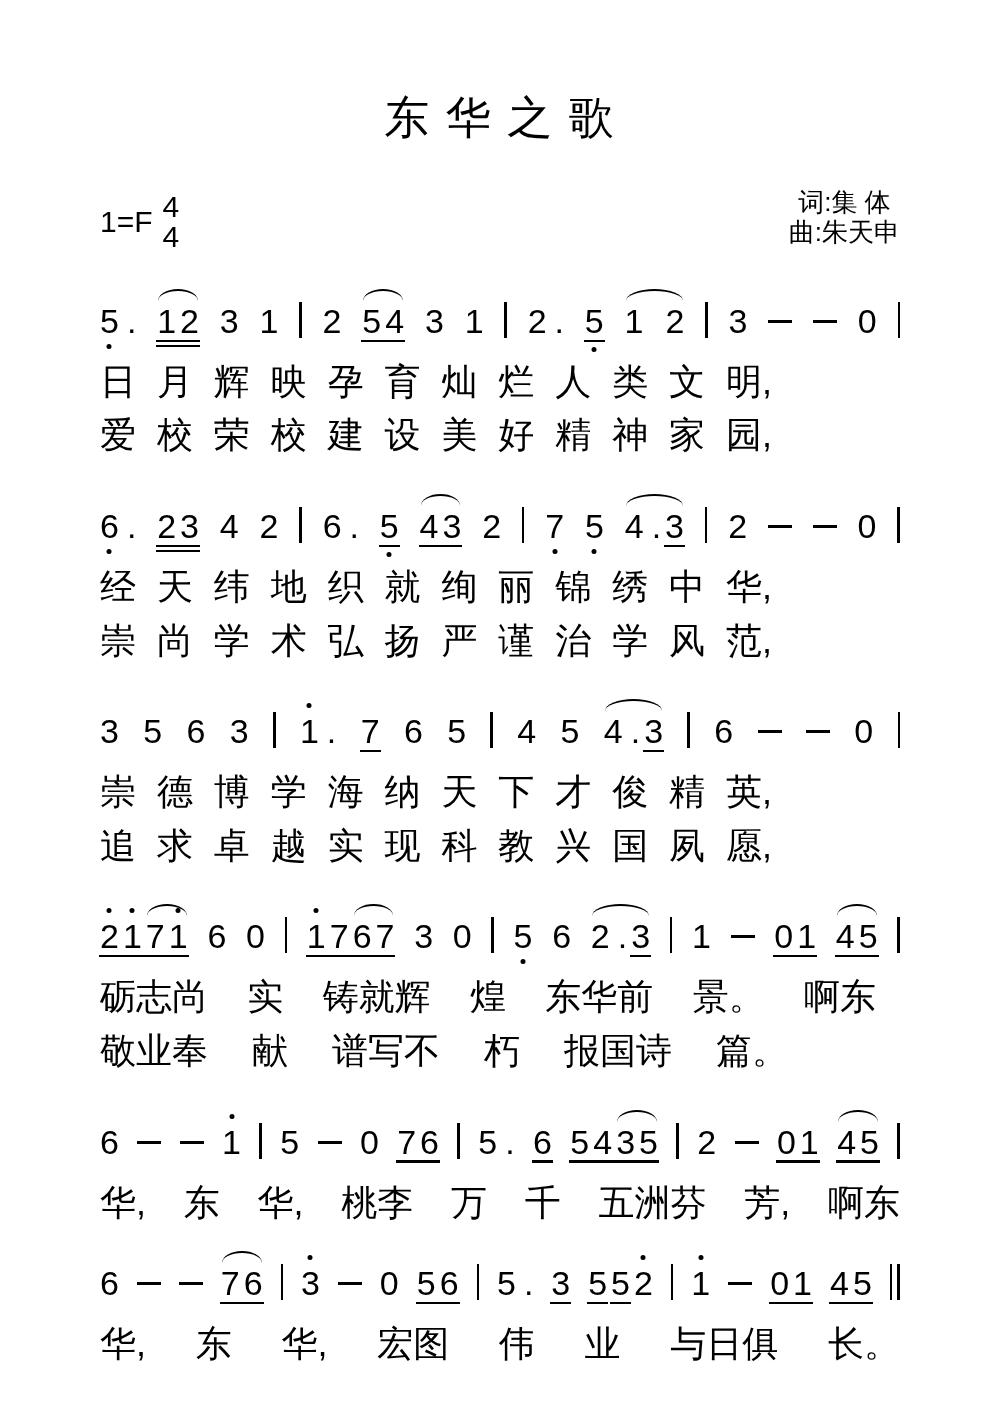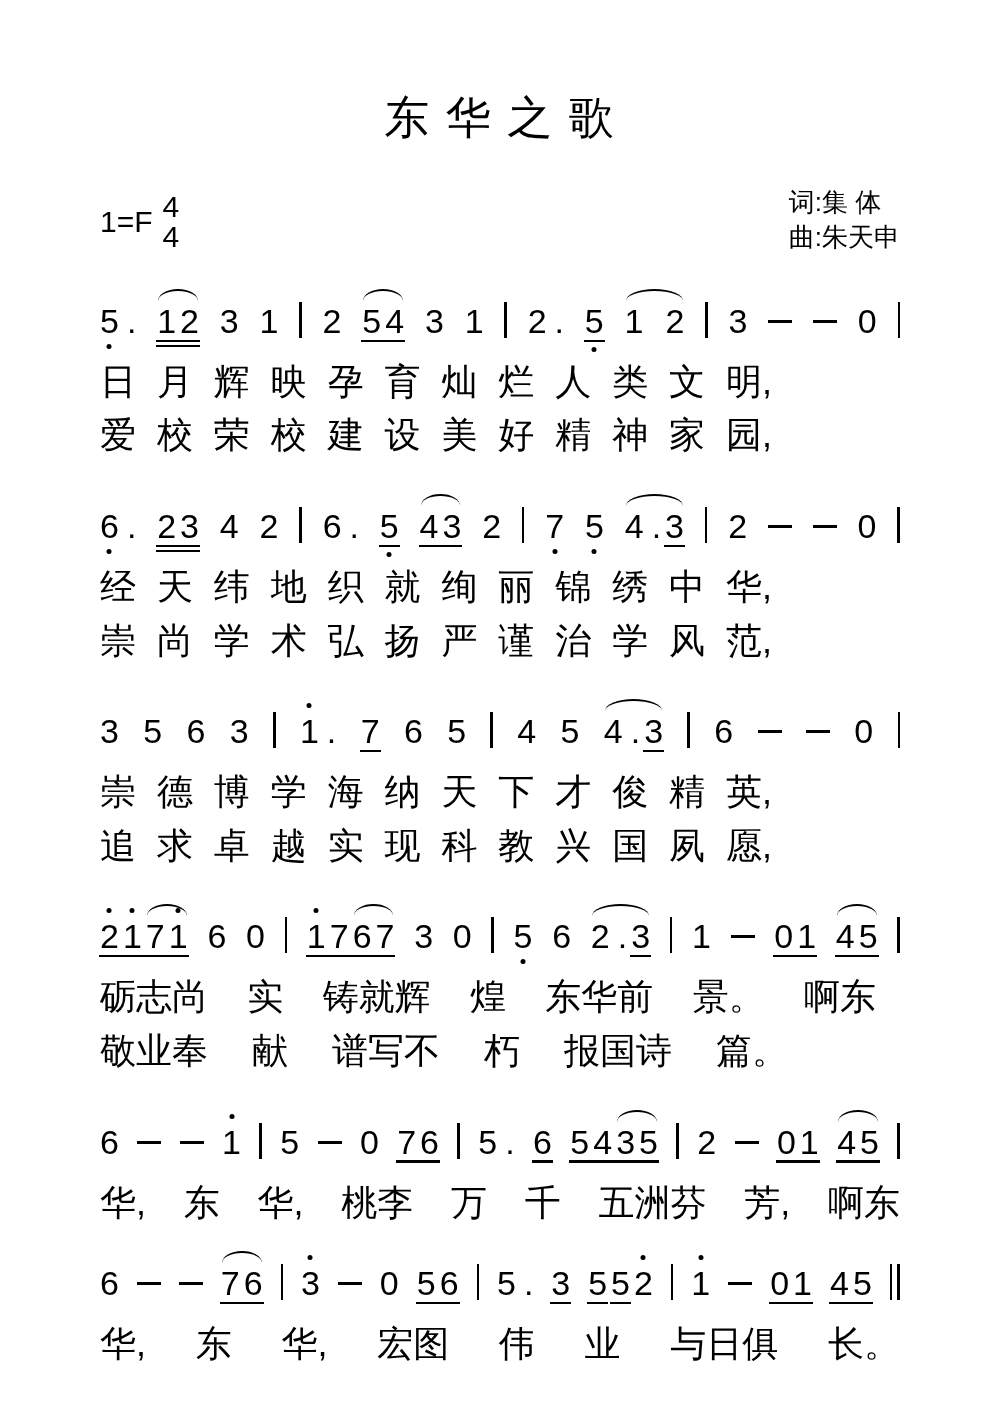--- a/index.html
+++ b/index.html
@@ -14,21 +14,21 @@
     overflow:hidden;
   }
   .title{
     margin:0;text-align:center;
     font-size:45px;font-weight:500;line-height:1.15;
     letter-spacing:2px;
   }
   .meta{display:flex;justify-content:space-between;align-items:flex-start;margin-top:44px;height:64px;}
   .keysig{display:flex;align-items:center;gap:10px;font-size:30px;margin-top:4px;}
   .timesig{display:inline-flex;flex-direction:column;line-height:1.02;font-size:30px;text-align:center;}
-  .credits{display:flex;flex-direction:column;gap:5px;font-size:26px;line-height:1.15;text-align:left;}
+  .credits{display:flex;flex-direction:column;font-size:26px;line-height:1.15;text-align:left;align-items:center;}
 
   .score{margin-top:48px;}
   .system{margin-bottom:50px;}
   .system:nth-child(5){margin-bottom:40px;}
 
   .music{display:flex;justify-content:space-between;align-items:flex-end;height:38px;width:800px;}
   .note{display:inline-flex;align-items:flex-end;}
   .nt{position:relative;display:inline-block;font-size:34px;line-height:1;}
   .aug{font-size:34px;line-height:1;margin-left:8px;}
   .grp{position:relative;display:inline-flex;align-items:flex-end;}

